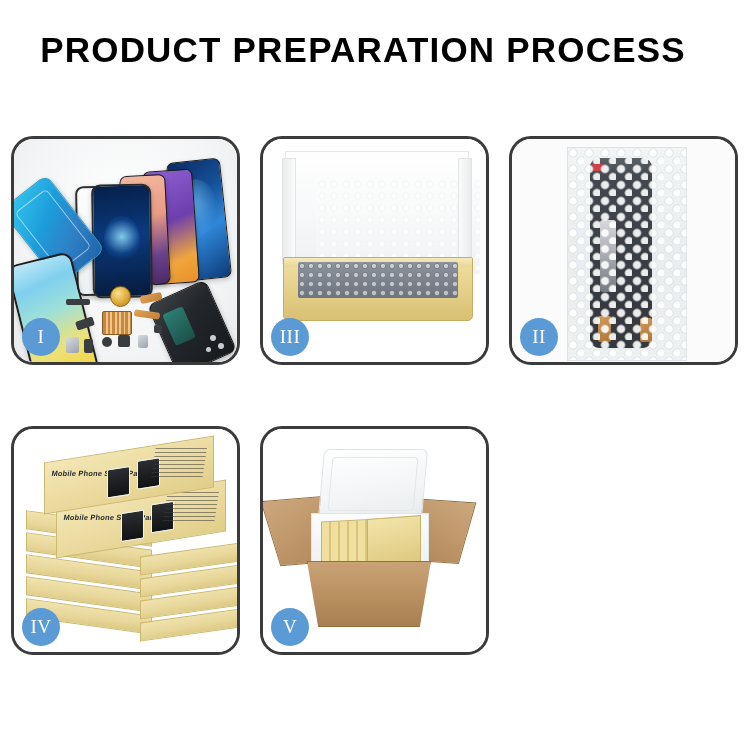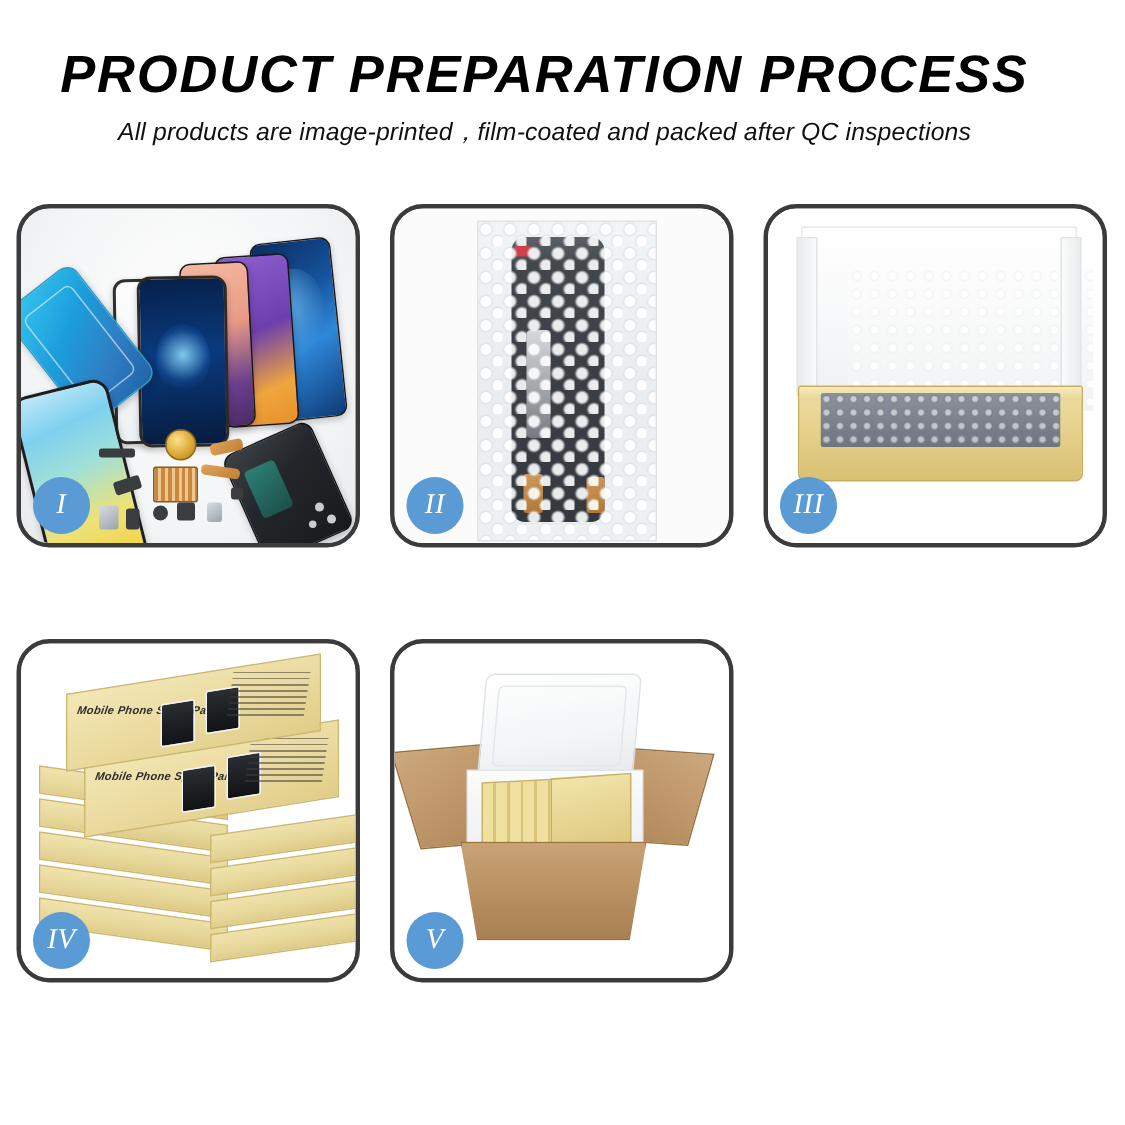--- a/index.html
+++ b/index.html
@@ -13,21 +13,20 @@
     font-family: "Liberation Sans", sans-serif;
     overflow: hidden;
     position: relative;
   }
 
   #page {
     width: 726px;
     height: 750px;
     position: relative;
     background: #ffffff;
-    font-style: italic;
   }
 
   
   .header {
     padding-top: 30px;
     text-align: center;
   }
   .title {
     font-family: "Liberation Sans", sans-serif;
     font-size: 35px;
@@ -418,21 +417,20 @@
     background: rgba(130,100,66,.35);
   }
 </style>
 </head>
 <body>
 
 <div id="page">
 
   <div class="header">
     <div class="title">PRODUCT PREPARATION PROCESS</div>
-    <div class="subtitle">All products are image-printed，film-coated and packed after QC inspections</div>
   </div>
 
   <div class="grid">
 
     <div class="card">
       <div class="card-photo">
         <div class="p1-bg"></div>
         <div class="ph ph-a"></div>
         <div class="ph ph-b"></div>
         <div class="ph ph-c"></div>
@@ -456,44 +454,44 @@
         <div class="part sq" style="left:140px;top:186px;width:8px;height:8px;"></div>
         <div class="part circ" style="left:196px;top:196px;width:6px;height:6px;background:#c9ccd0;"></div>
         <div class="part circ" style="left:204px;top:204px;width:6px;height:6px;background:#c9ccd0;"></div>
         <div class="part circ" style="left:192px;top:208px;width:5px;height:5px;background:#c9ccd0;"></div>
       </div>
       <div class="badge">I</div>
     </div>
 
     <div class="card">
       <div class="card-photo">
+        <div class="p3-bg"></div>
+        <div class="box3-lid">
+          <div class="box3-foam"></div>
+        </div>
+        <div class="box3-tray">
+          <div class="box3-tray-lip"></div>
+          <div class="box3-tray-inner"></div>
+        </div>
+      </div>
+      <div class="badge">III</div>
+    </div>
+
+    <div class="card">
+      <div class="card-photo">
         <div class="p2-bg"></div>
         <div class="bubble-bag">
           <div class="screen-in-bag"></div>
           <div class="bag-redtag"></div>
           <div class="bag-flex-l"></div>
           <div class="bag-flex-r"></div>
           <div class="bubbles"></div>
         </div>
       </div>
       <div class="badge">II</div>
-    </div>
-
-    <div class="card">
-      <div class="card-photo">
-        <div class="p3-bg"></div>
-        <div class="box3-lid">
-          <div class="box3-foam"></div>
-        </div>
-        <div class="box3-tray">
-          <div class="box3-tray-lip"></div>
-          <div class="box3-tray-inner"></div>
-        </div>
-      </div>
-      <div class="badge">III</div>
     </div>
 
     <div class="card">
       <div class="card-photo">
         <div class="p4-bg"></div>
         <div class="stack">
           <div class="sbox slab-l" style="top:160px;"></div>
           <div class="sbox slab-r" style="top:168px;"></div>
           <div class="sbox slab-l" style="top:138px;"></div>
           <div class="sbox slab-r" style="top:146px;"></div>

